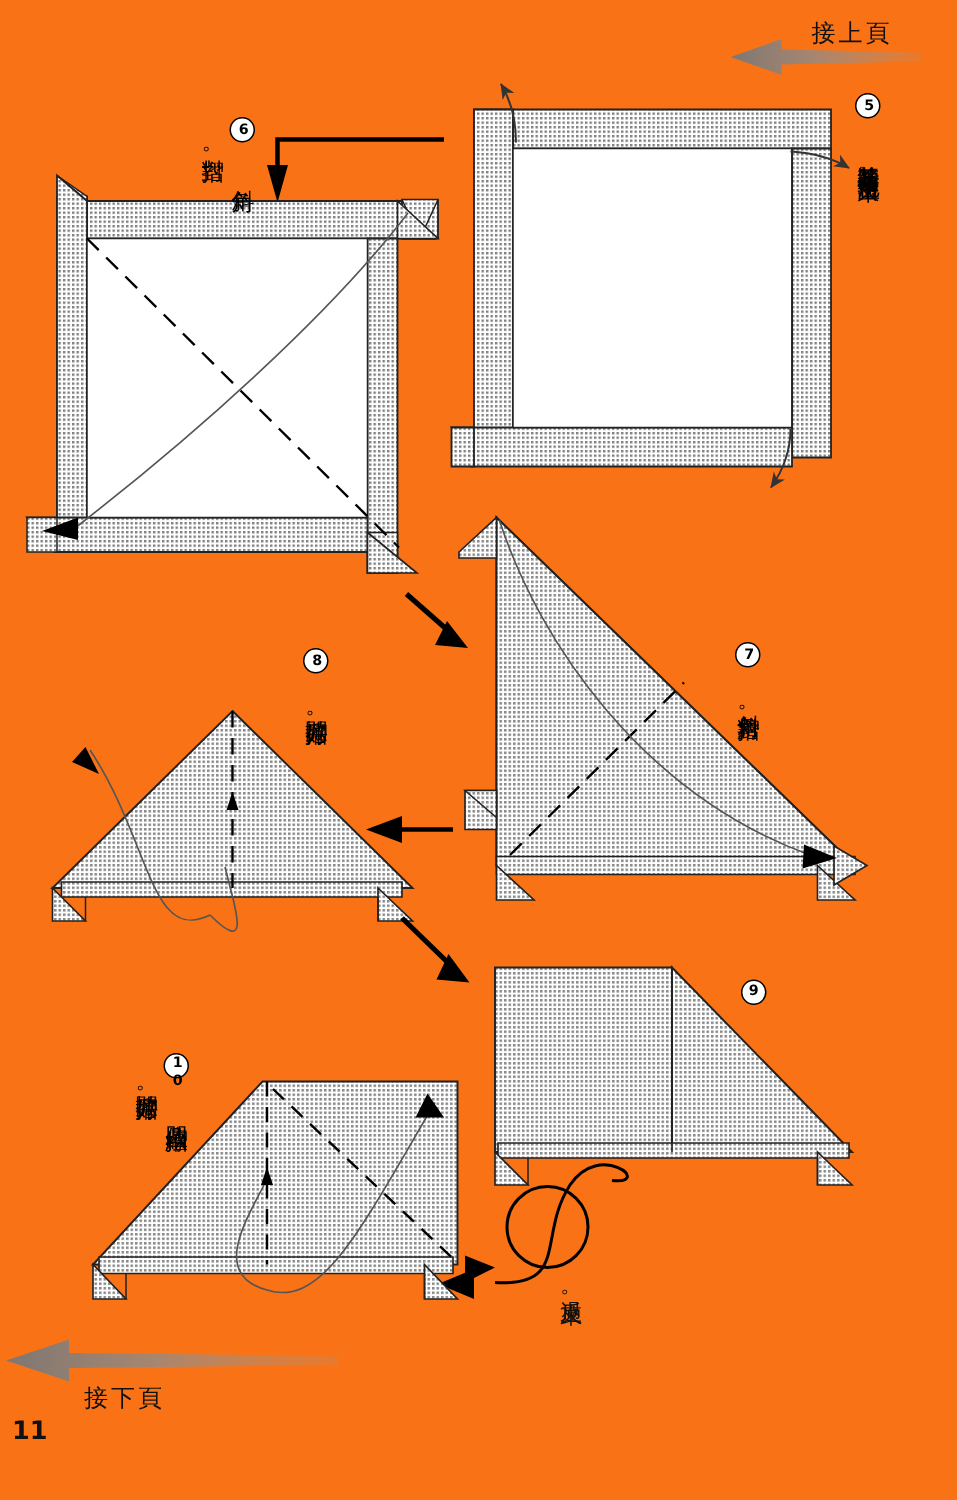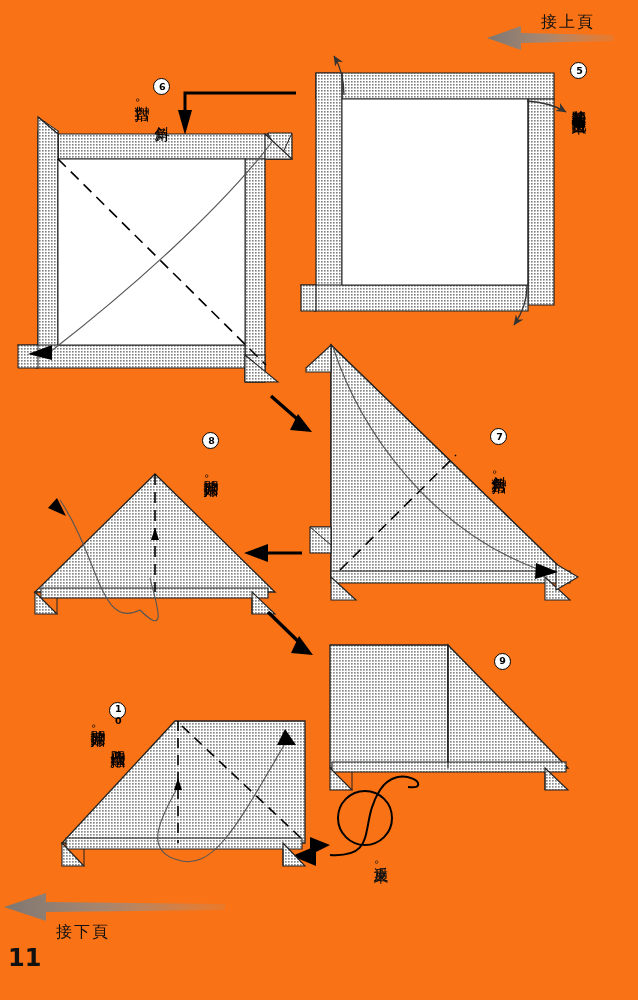--- a/index.html
+++ b/index.html
@@ -67,21 +67,21 @@
   }
   
   .flowlabel{
     position:absolute;
     font-size:16px;
     letter-spacing:2px;
     white-space:nowrap;
   }
   .pagenum{
     position:absolute;
-    font-size:24px;
+    font-size:17px;
     font-weight:bold;
     font-family:"DejaVu Sans","Liberation Sans",sans-serif;
     letter-spacing:0px;
   }
 </style>
 </head>
 <body>
 
 <div id="page">
 

